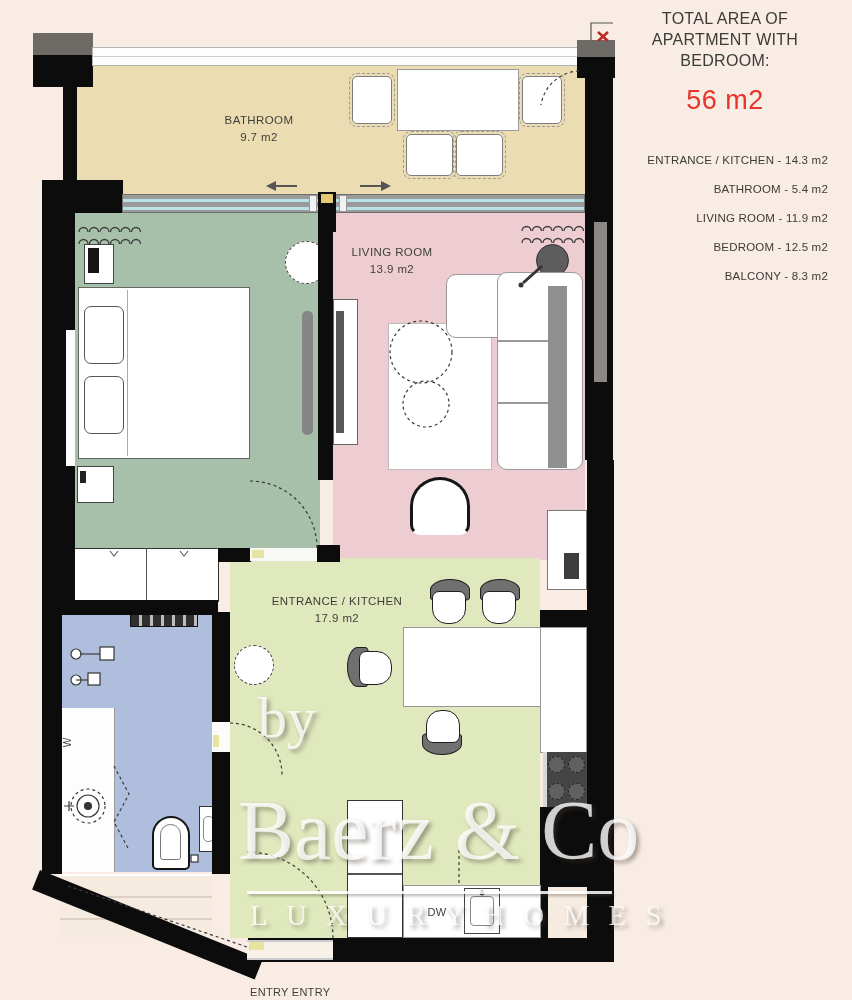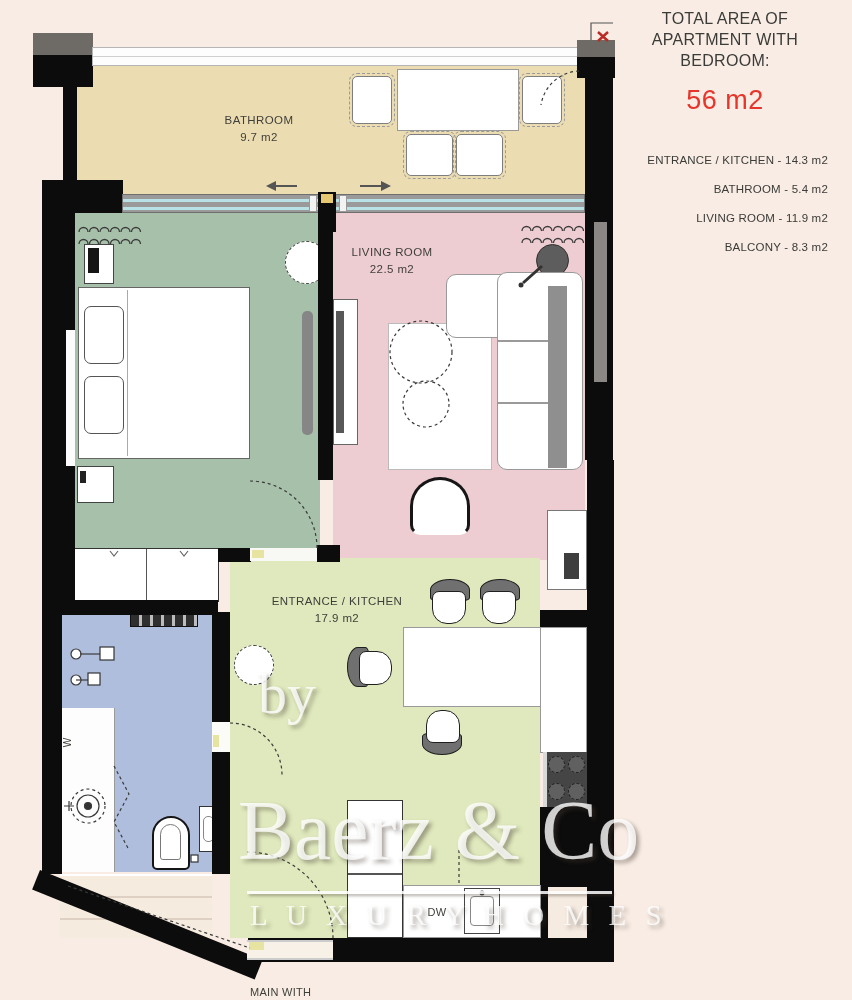--- a/index.html
+++ b/index.html
@@ -202,39 +202,40 @@
       <path d="M598,32 L608,41 M608,32 L598,41"></path>
     </g>
   </svg>
 
   <div class="lbl" style="left:199px;top:112px;width:120px">
     <span>BATHROOM</span><br>
     <span>9.7 m2</span>
   </div>
   <div class="lbl" style="left:332px;top:244px;width:120px">
     <span>LIVING ROOM</span><br>
-    <span>22.5 m2</span>
+    <span>13.9 m2</span>
   </div>
   <div class="lbl" style="left:252px;top:593px;width:170px">
     <span>ENTRANCE / KITCHEN</span><br>
     <span>17.9 m2</span>
   </div>
   <div class="lbl" style="left:417px;top:905px;width:40px;font-size:11px">DW</div>
   <div class="lbl" style="left:58px;top:735px;width:20px;font-size:10px;transform:rotate(-90deg)">W</div>
-  <div class="lbl" style="left:250px;top:985px;width:110px;text-align:left;font-size:11px;letter-spacing:.3px">MAIN WITH</div>
+  <div class="lbl" style="left:250px;top:985px;width:110px;text-align:left;font-size:11px;letter-spacing:.3px">ENTRY ENTRY</div>
 
   <div class="infopanel" style="left:628px;top:8px;width:200px">
     <div style="width:194px;text-align:center;font-size:16px;line-height:21px;letter-spacing:.3px">TOTAL AREA OF APARTMENT WITH BEDROOM:</div>
     <div style="width: 194px; text-align: center; font-size: 27px; margin-top: 14px; letter-spacing: 0.5px; color: rgb(231, 53, 43);">56 m2</div>
     <div style="position:absolute;left:-28px;top:138px;width:228px;text-align:right;font-size:11.5px;line-height:29px;letter-spacing:.2px">
       <div>ENTRANCE / KITCHEN - 14.3 m2</div>
       <div>BATHROOM - 5.4 m2</div>
       <div>LIVING ROOM - 11.9 m2</div>
+      <div>BEDROOM - 12.5 m2</div>
       <div>BALCONY - 8.3 m2</div>
     </div>
   </div>
 
-  <div class="wm" style="left:258px;top:660px;font-size:58px">by</div>
+  <div class="wm" style="left:258px;top:684px;font-size:58px">by</div>
   <div class="wm" style="left:238px;top:782px;font-size:84px">Baerz &amp; Co</div>
   <div class="abs" style="left:247px;top:891px;width:365px;height:3px;background:rgba(255,255,255,.85);box-shadow:2px 2px 3px rgba(70,60,50,.4)"></div>
   <div class="wm" style="left:250px;top:899px;font-size:29px;letter-spacing:6px">L U X U R Y   H O M E S</div>
 
 </div>
 
 </body></html>

